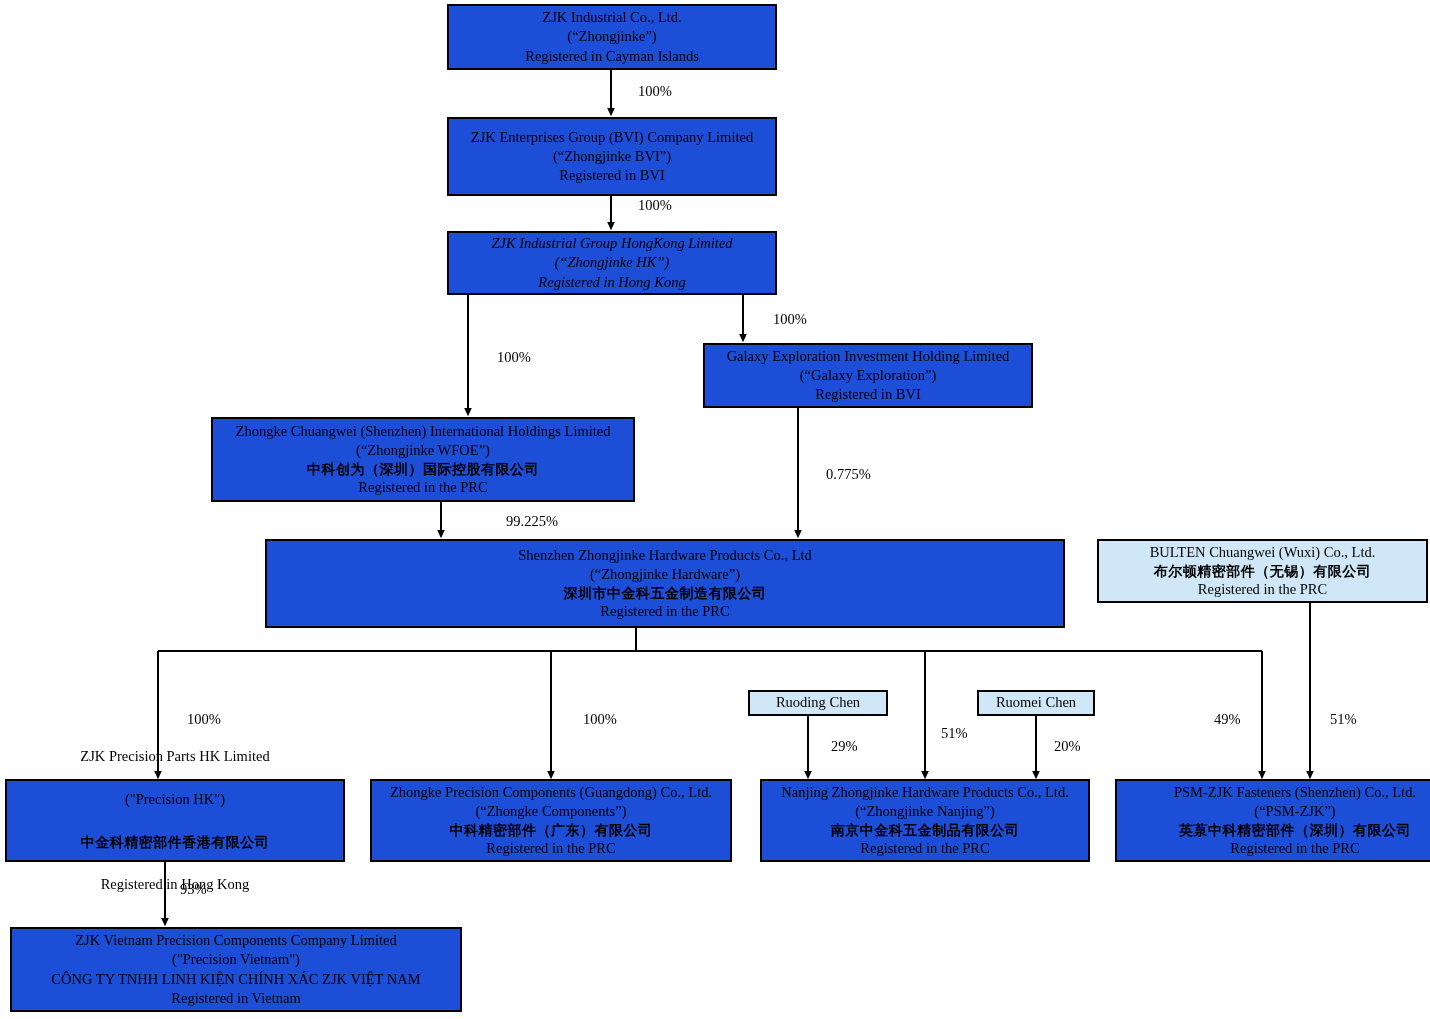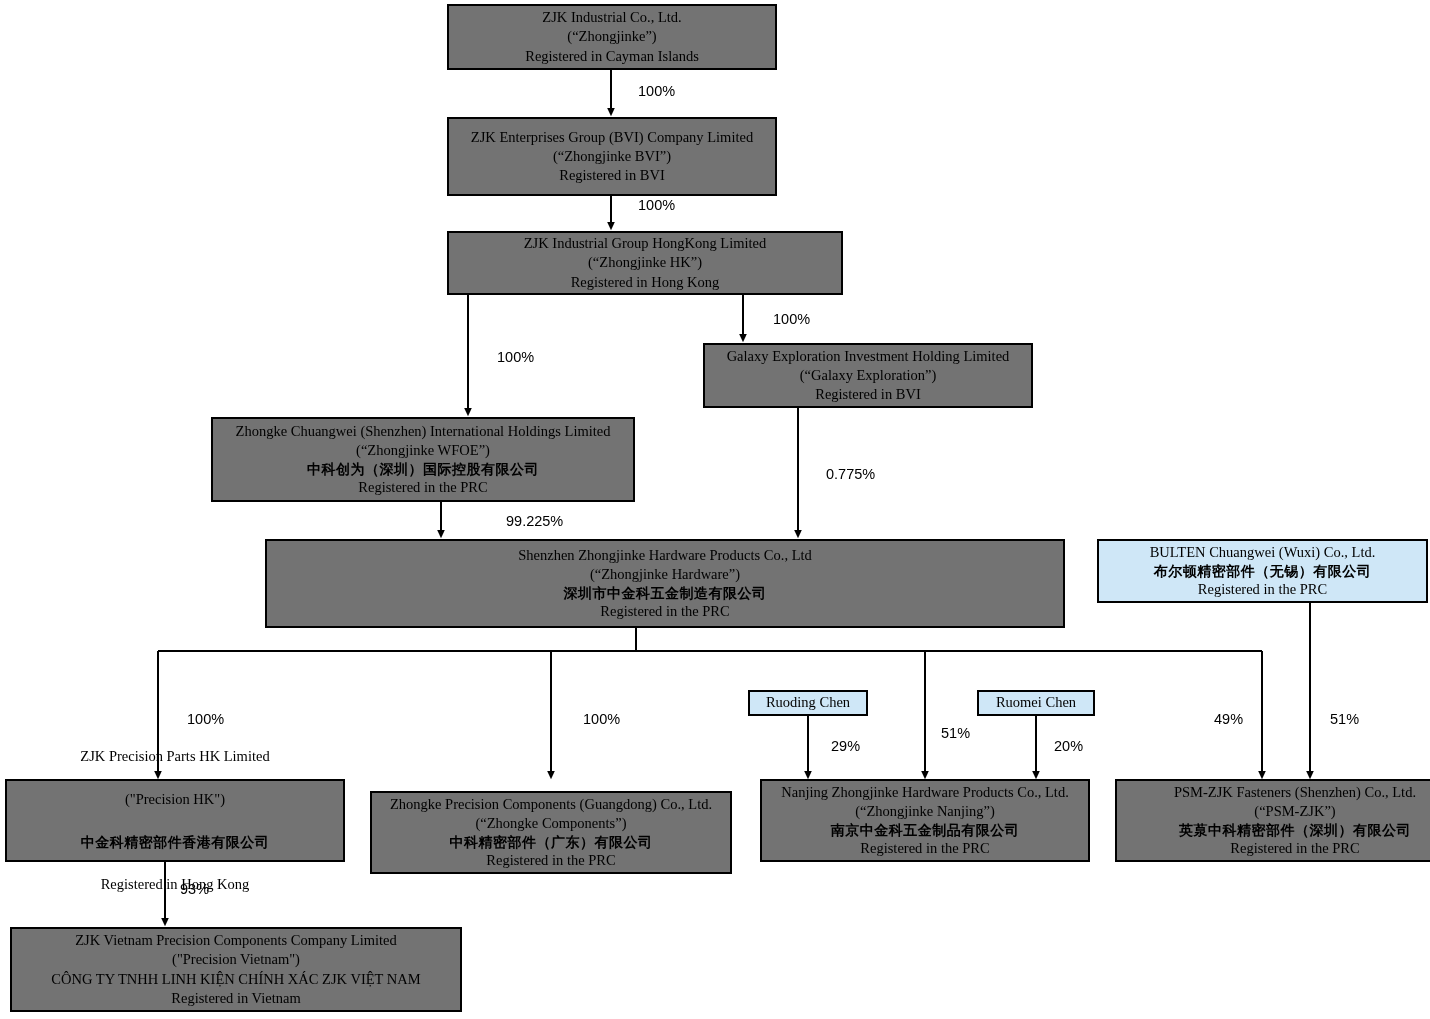--- a/index.html
+++ b/index.html
@@ -20,21 +20,21 @@
     left: 0;
     top: 0;
     width: 1430px;
     height: 1019px;
     pointer-events: none;
   }
   .node {
     position: absolute;
     box-sizing: border-box;
     border: 2px solid #000000;
-    background: #737373;
+    background: #1d4ed8;
     display: flex;
     flex-direction: column;
     align-items: center;
     justify-content: center;
     text-align: center;
     line-height: 1.32;
     font-size: 14.5px;
     color: #000000;
     padding: 2px 4px;
   }
@@ -52,21 +52,21 @@
   }
   .node.small {
     font-size: 14.5px;
     padding: 3px 10px;
   }
   .pct {
     position: absolute;
     font-size: 14.5px;
     color: #000000;
     white-space: nowrap;
-    font-family: Liberation Sans, sans-serif;
+    font-family: Liberation Serif, serif;
   }
 </style>
 </head>
 <body>
 
 <div id="chart-root">
 
   <svg class="wires" viewBox="0 0 1430 1019" xmlns="http://www.w3.org/2000/svg">
     <defs>
       <marker id="arrow" markerWidth="9" markerHeight="9" refX="4.2" refY="4.5" orient="auto" markerUnits="userSpaceOnUse">
@@ -113,21 +113,21 @@
     <div class="ln">(“Zhongjinke”)</div>
     <div class="ln">Registered in Cayman Islands</div>
   </div>
 
   <div class="node" style="left:447px; top:117px; width:330px; height:79px;">
     <div class="ln">ZJK Enterprises Group (BVI) Company Limited</div>
     <div class="ln">(“Zhongjinke BVI”)</div>
     <div class="ln">Registered in BVI</div>
   </div>
 
-  <div class="node" style="left:447px; top:231px; width:396px; height:64px;">
+  <div class="node" style="left:447px; top:231px; width:330px; height:64px;font-style:italic;">
     <div class="ln">ZJK Industrial Group HongKong Limited</div>
     <div class="ln">(“Zhongjinke HK”)</div>
     <div class="ln">Registered in Hong Kong</div>
   </div>
 
   <div class="node" style="left:703px; top:343px; width:330px; height:65px;">
     <div class="ln">Galaxy Exploration Investment Holding Limited</div>
     <div class="ln">(“Galaxy Exploration”)</div>
     <div class="ln">Registered in BVI</div>
   </div>
@@ -145,36 +145,36 @@
     <div class="ln cn">深圳市中金科五金制造有限公司</div>
     <div class="ln">Registered in the PRC</div>
   </div>
 
   <div class="node blue" style="left:1097px; top:539px; width:331px; height:64px;">
     <div class="ln">BULTEN Chuangwei (Wuxi) Co., Ltd.</div>
     <div class="ln cn">布尔顿精密部件（无锡）有限公司</div>
     <div class="ln">Registered in the PRC</div>
   </div>
 
-  <div class="node blue small" style="left:748px; top:690px; width:120px; height:26px;">
+  <div class="node blue small" style="left:748px; top:690px; width:140px; height:26px;">
     <div class="ln">Ruoding Chen</div>
   </div>
 
   <div class="node blue small" style="left:977px; top:690px; width:118px; height:26px;">
     <div class="ln">Ruomei Chen</div>
   </div>
 
   <div class="node" style="left:5px; top:779px; width:340px; height:83px;gap:24px;">
     <div class="ln">ZJK Precision Parts HK Limited</div>
     <div class="ln">("Precision HK")</div>
     <div class="ln cn">中金科精密部件香港有限公司</div>
     <div class="ln">Registered in Hong Kong</div>
   </div>
 
-  <div class="node" style="left:370px; top:779px; width:362px; height:83px;margin-top:12px;">
+  <div class="node" style="left:370px; top:779px; width:362px; height:83px;">
     <div class="ln">Zhongke Precision Components (Guangdong) Co., Ltd.</div>
     <div class="ln">(“Zhongke Components”)</div>
     <div class="ln cn">中科精密部件（广东）有限公司</div>
     <div class="ln">Registered in the PRC</div>
   </div>
 
   <div class="node" style="left:760px; top:779px; width:330px; height:83px;">
     <div class="ln">Nanjing Zhongjinke Hardware Products Co., Ltd.</div>
     <div class="ln">(“Zhongjinke Nanjing”)</div>
     <div class="ln cn">南京中金科五金制品有限公司</div>

